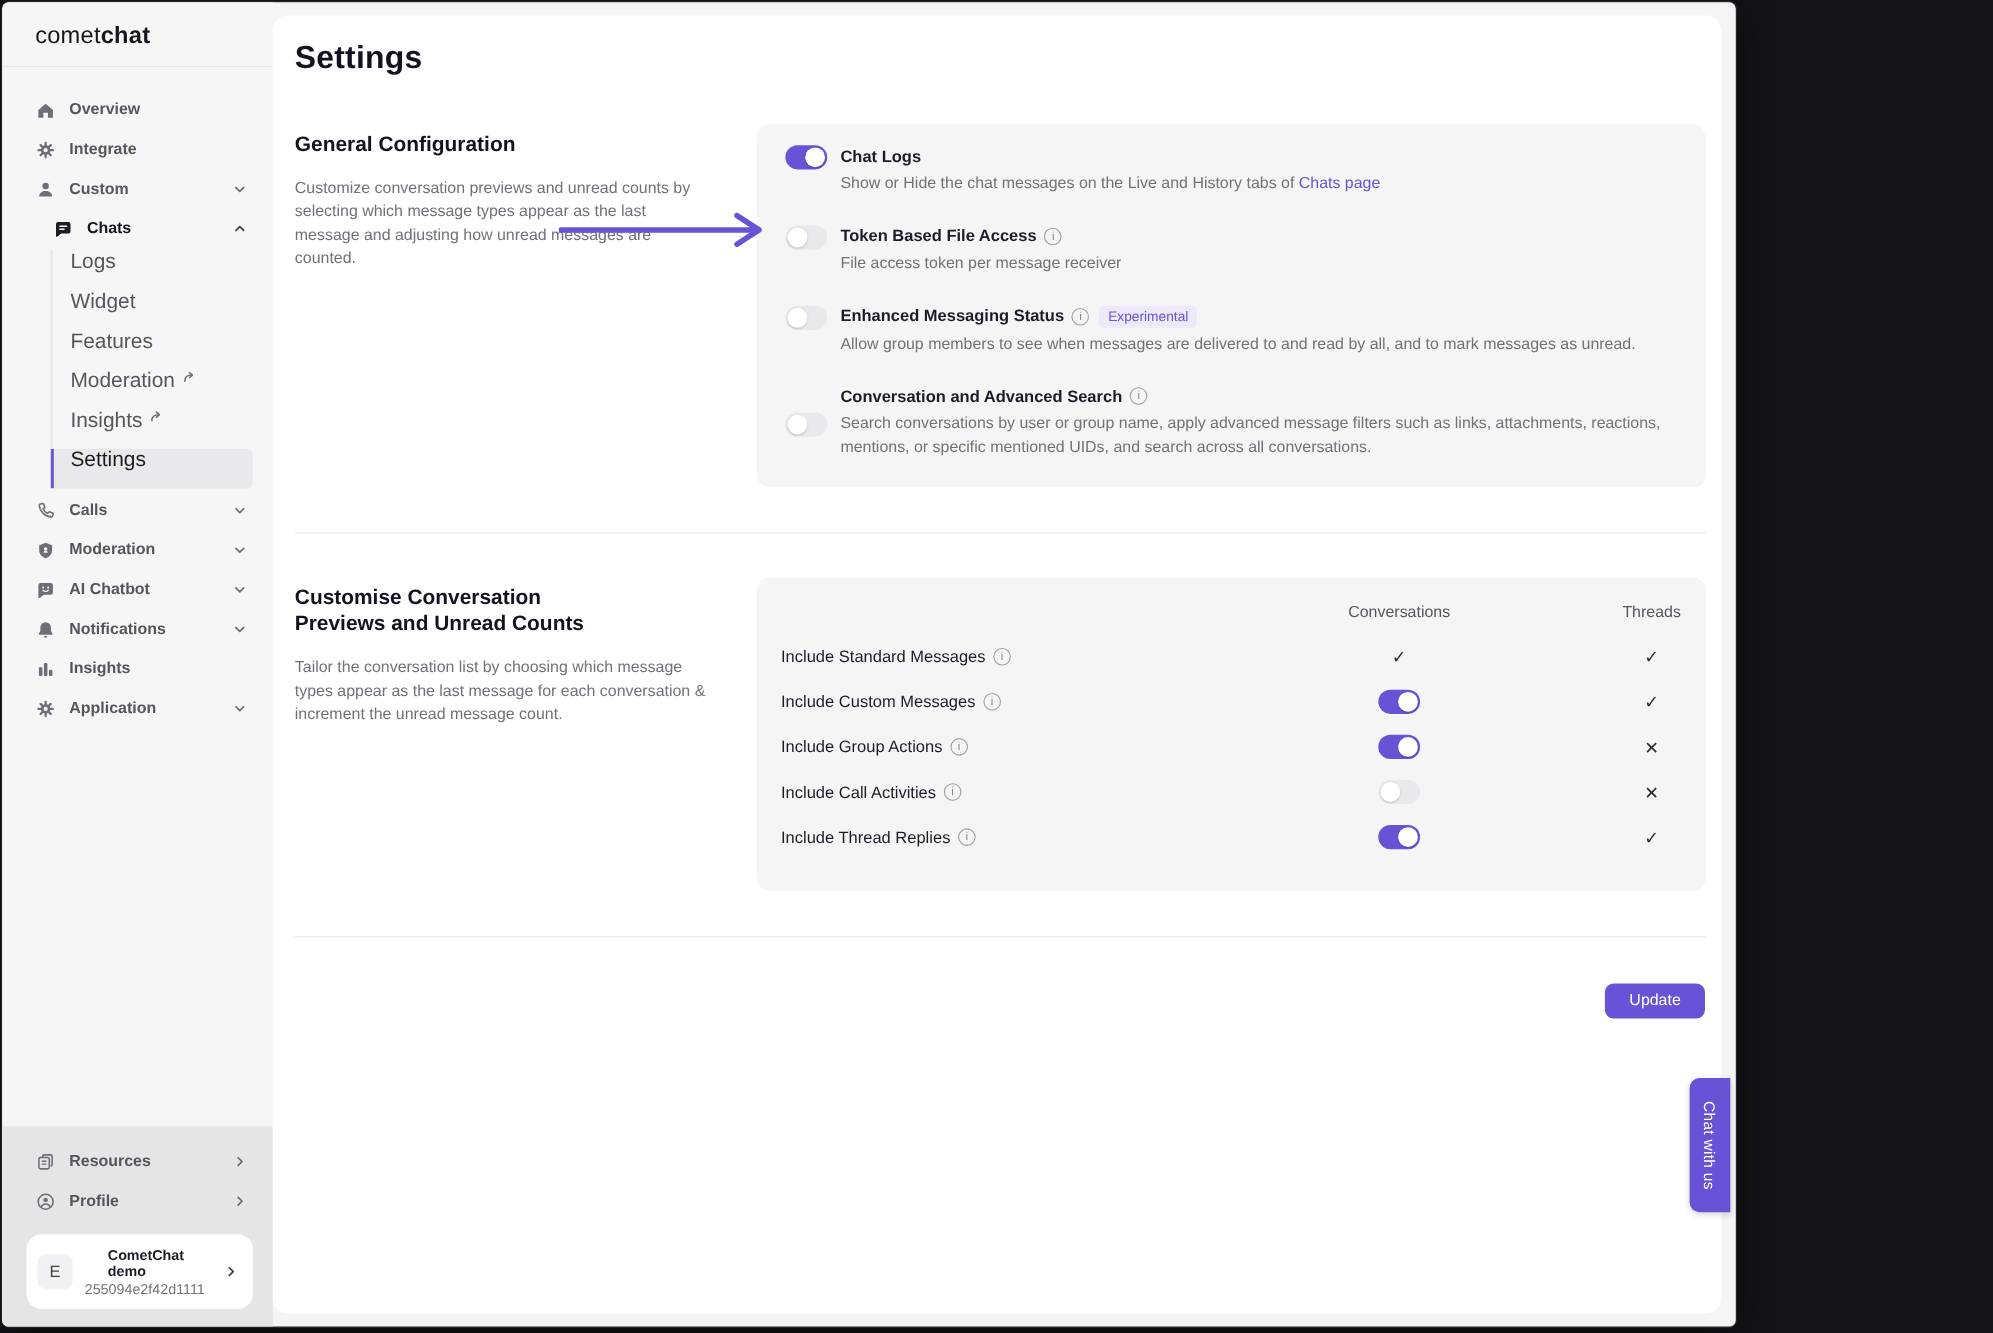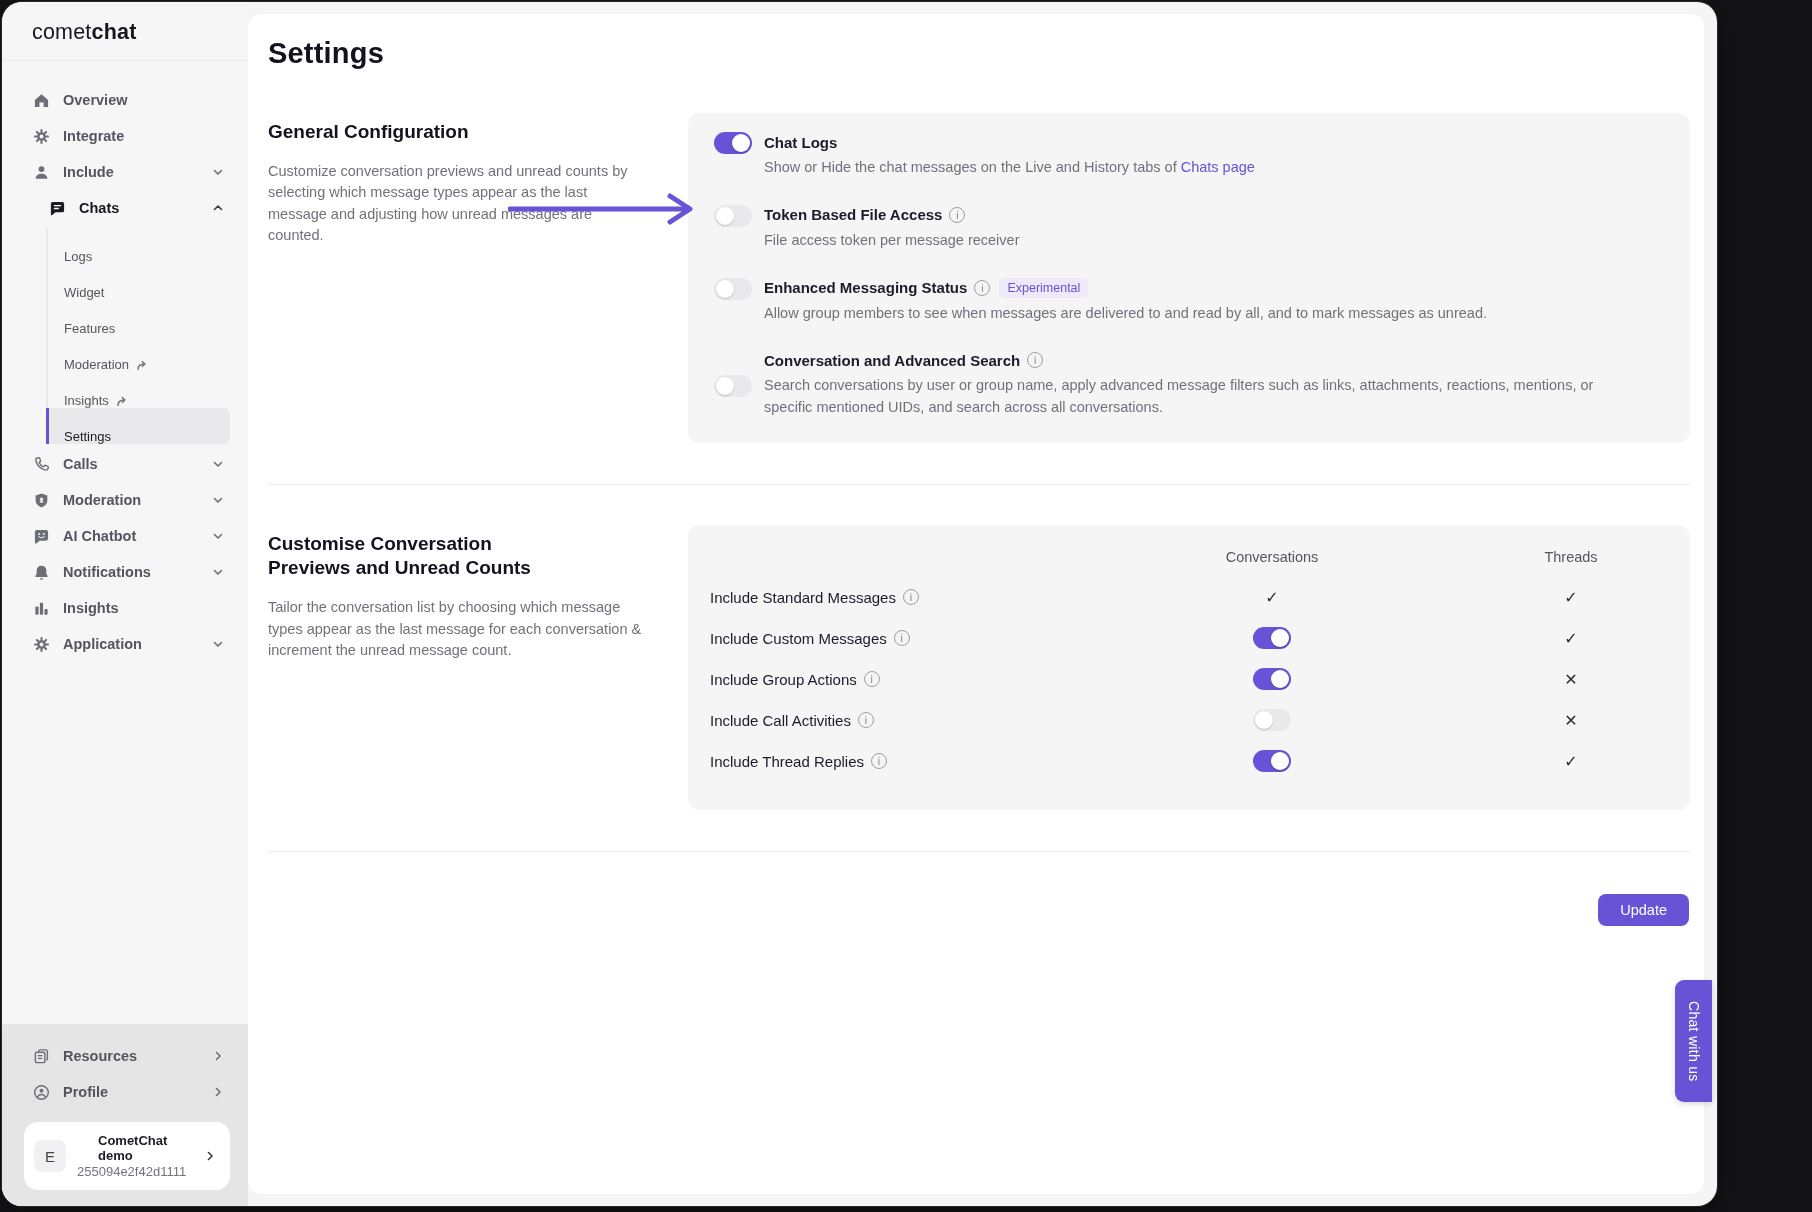--- a/index.html
+++ b/index.html
@@ -4,40 +4,40 @@
 <style>
   * { margin:0; padding:0; box-sizing:border-box; }
   html,body { width:1812px; height:1212px; }
   body {
     background:#141416;
     font-family:"Liberation Sans","DejaVu Sans",sans-serif;
     position:relative; overflow:hidden;
     -webkit-font-smoothing:antialiased;
   }
   .window {
-    position:absolute; left:2px; top:2px; width:1715px; height:1204px;
-    background:#F5F5F6; border-radius:20px; overflow:hidden;
+    position:absolute; left:2px; top:2px; width:1576px; height:1204px;
+    background:#F5F5F6; border-radius:6px; overflow:hidden;
     box-shadow:0 0 0 1px #2a2a2e, 0 8px 30px rgba(0,0,0,.5);
   }
 
   
   .sidebar { position:absolute; left:0; top:0; width:246px; height:100%; background:#F6F6F7; }
   .logo { padding:18px 0 15px 30px; font-size:21.5px; color:#17161E; letter-spacing:.2px;
           border-bottom:1px solid #EAEAEC; }
   .logo .bold { font-weight:700; }
   .nav { margin-top:21px; }
   .nav-item { height:36px; display:flex; align-items:center; padding:0 24px 0 30px;
               color:#55555E; font-size:14.5px; cursor:pointer;font-weight:bold; }
   .nav-item .ico { width:18px; height:18px; display:flex; align-items:center; justify-content:center; flex-shrink:0; }
   .nav-item .lbl { margin-left:13px; flex:1; }
   .nav-item.active { color:#17161E; font-weight:600;margin-left:16px; }
   .chev { width:12px; height:12px; }
   .subnav { margin:2px 0 2px 44px; border-left:2px solid #E8E8EA; }
-  .sub-item { height:36px; display:flex; align-items:flex-end; padding-left:16px; margin-left:-2px;
-              font-size:13px; color:#55555E; cursor:pointer; border-left:2px solid transparent; }
+  .sub-item { height:36px; display:flex; align-items:flex-start; padding-left:16px; margin-left:-2px;
+              font-size:19px; color:#55555E; cursor:pointer; border-left:2px solid transparent; }
   .sub-item .ext { margin-left:7px; display:flex; }
   .sub-item.selected { background:#E9E9EB; color:#1C1B24; border-left:3px solid #6852D6;
                        border-radius:0 6px 6px 0; margin-right:18px; padding-left:15px; }
   .sidebar-footer { position:absolute; left:0; right:0; bottom:0; border-top:1px solid #EAEAEC;
                     padding:13px 0 16px; background:#e5e5e5; }
   .account-card { margin:12px 18px 0 22px; background:#FFFFFF; border-radius:14px;
                   display:flex; align-items:center; padding:11px 14px 11px 10px; cursor:pointer; }
   .avatar { width:32px; height:32px; border-radius:8px; background:#F1F1F3; color:#43434b;
             display:flex; align-items:center; justify-content:center; font-size:15px; flex-shrink:0; }
   .account-meta { margin-left:11px; flex:1; min-width:0; }
@@ -148,21 +148,21 @@
         <span class="lbl">Integrate</span>
       </div>
 
       <div class="nav-item">
         <span class="ico">
           <svg width="17" height="17" viewBox="0 0 18 18">
               <circle cx="9" cy="5.4" r="3.1" fill="#6E6E78"></circle>
               <path d="M2.8 15.5 c0-3.4 2.8-5.2 6.2-5.2 s6.2 1.8 6.2 5.2 z" fill="#6E6E78"></path>
             </svg>
         </span>
-        <span class="lbl">Include</span>
+        <span class="lbl">Custom</span>
         <svg class="chev" viewBox="0 0 12 12">
             <polyline points="2.5,4.5 6,8 9.5,4.5" fill="none" stroke="#6E6E78" stroke-width="1.6" stroke-linecap="round" stroke-linejoin="round"></polyline>
           </svg>
       </div>
 
       <div class="nav-item active">
         <span class="ico">
           <svg width="17" height="17" viewBox="0 0 18 18">
               <path d="M2 4 a2 2 0 0 1 2-2 h10 a2 2 0 0 1 2 2 v7 a2 2 0 0 1-2 2 H7 l-3.6 3 c-.6.5-1.4.1-1.4-.7 z" fill="#1C1B24"></path>
               <rect x="5" y="5.2" width="8" height="1.5" rx=".75" fill="#fff"></rect>

